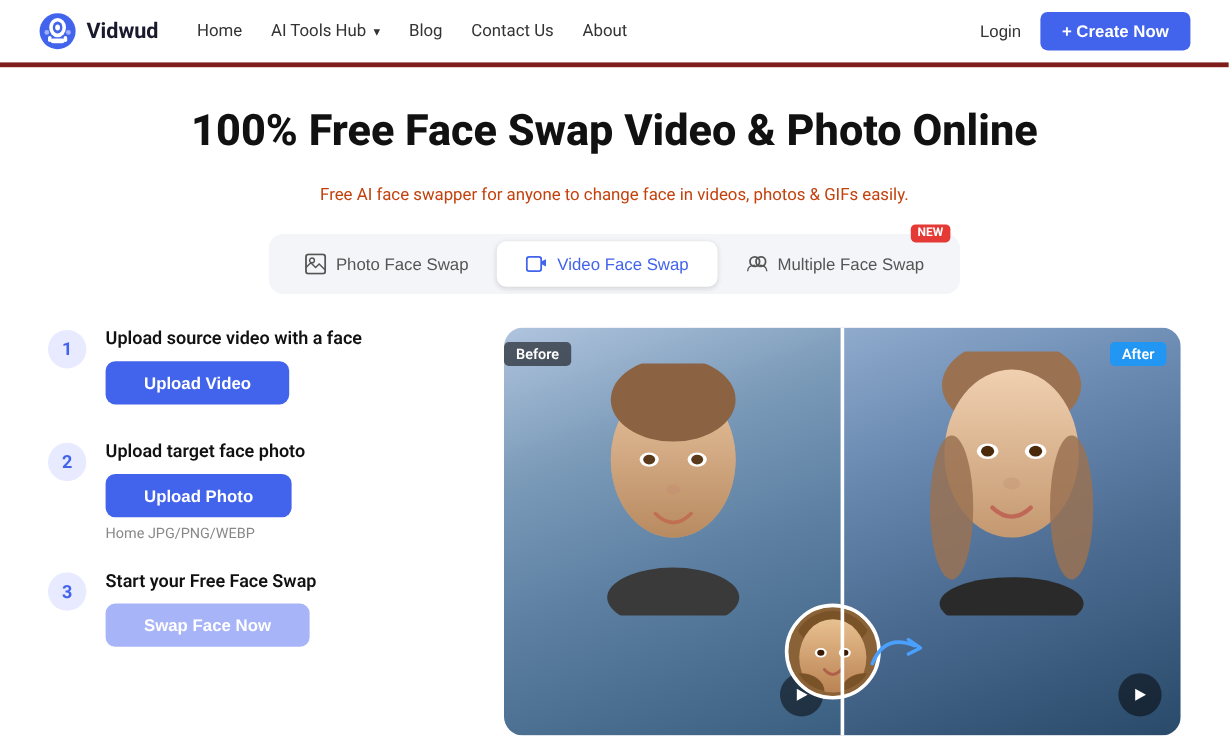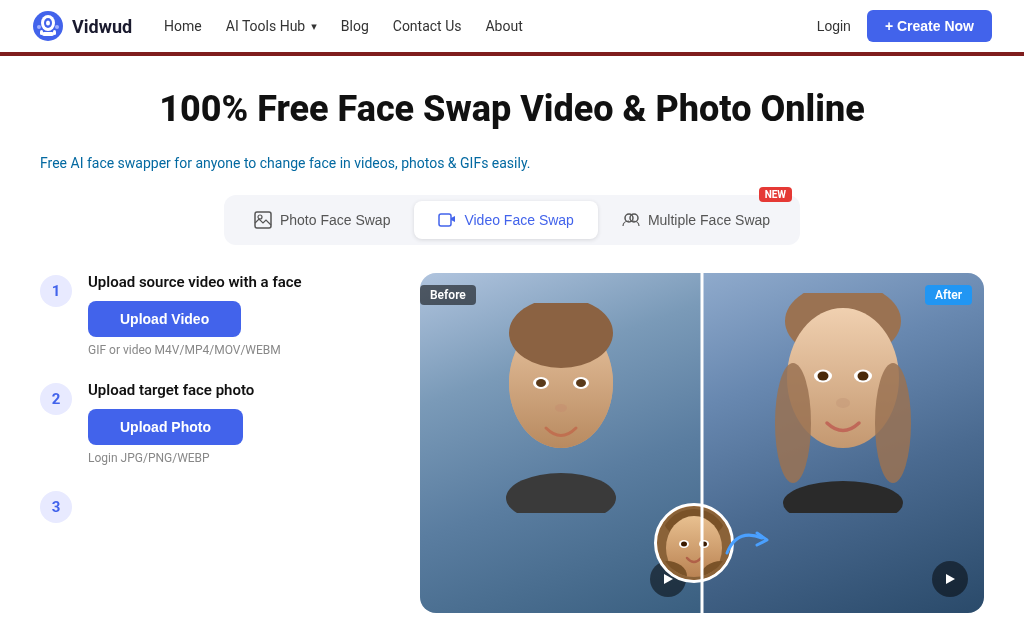--- a/index.html
+++ b/index.html
@@ -25,21 +25,21 @@
       display: flex; align-items: center; gap: 4px;
     }
 
     
     .main { padding: 32px 40px 0; }
     .hero-title {
       text-align: center; font-size: 36px; font-weight: 800; color: #111;
       margin-bottom: 10px; line-height: 1.2;
     }
     .hero-subtitle {
-      text-align: left; font-size: 14px; color: #0369a1; margin-bottom: 24px; margin-top: 24px;
+      text-align: center; font-size: 14px; color: #c2410c; margin-bottom: 24px; margin-top: 24px;
     }
 
     
     .tabs {
       display: flex; justify-content: center; gap: 0;
       background: #f4f5f9; border-radius: 12px; padding: 6px;
       width: fit-content; margin: 0 auto 28px; position: relative;
     }
     .tab {
       display: flex; align-items: center; gap: 8px;
@@ -220,35 +220,38 @@
 
   <div class="bottom-section">
 
     <div class="steps">
 
       <div class="step">
         <div class="step-number">1</div>
         <div class="step-content">
           <div class="step-title">Upload source video with a face</div>
           <button class="upload-btn">Upload Video</button>
-          <div class="step-hint">GIF or video M4V/MP4/MOV/WEBM</div>
         </div>
       </div>
 
       <div class="step">
         <div class="step-number">2</div>
         <div class="step-content">
           <div class="step-title">Upload target face photo</div>
           <button class="upload-btn">Upload Photo</button>
-          <div class="step-hint">Login JPG/PNG/WEBP</div>
+          <div class="step-hint">Home JPG/PNG/WEBP</div>
         </div>
       </div>
 
       <div class="step">
         <div class="step-number">3</div>
+        <div class="step-content">
+          <div class="step-title">Start your Free Face Swap</div>
+          <button class="upload-btn disabled">Swap Face Now</button>
+        </div>
       </div>
     </div>
 
     <div class="preview">
       <div class="preview-inner">
 
         <div class="before-half">
           <div class="before-bg">
 
             <svg class="face-silhouette-before" viewBox="0 0 130 210">

